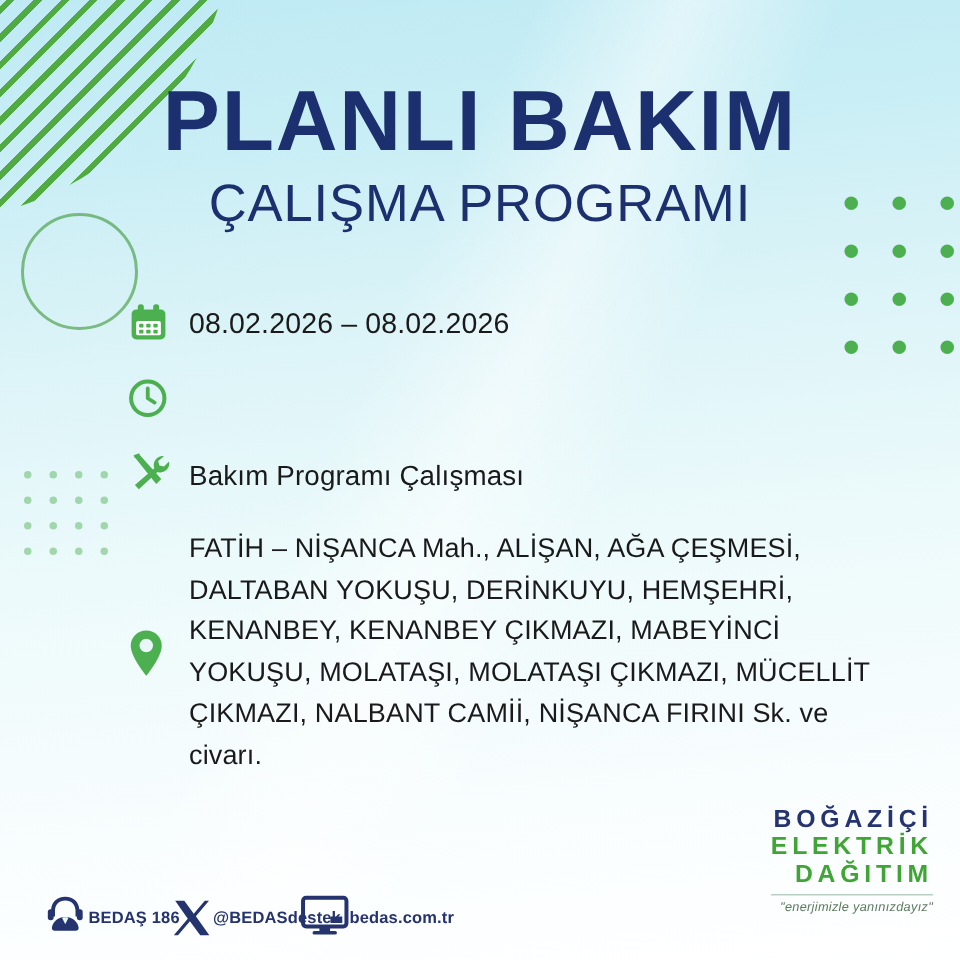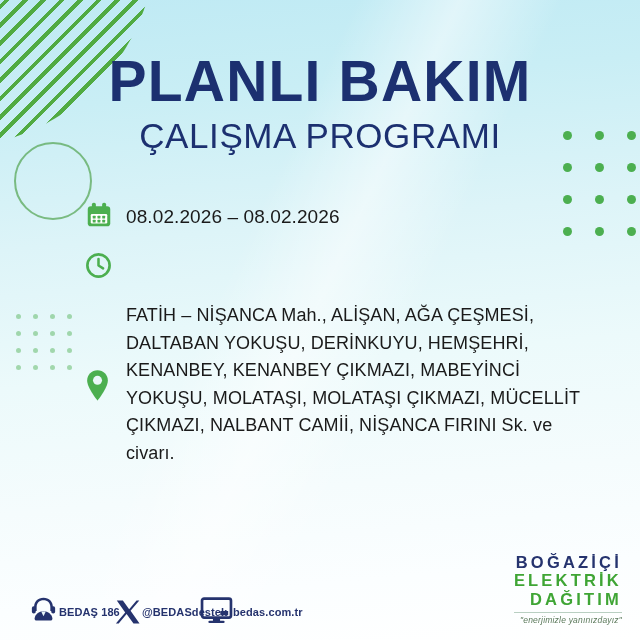--- a/index.html
+++ b/index.html
@@ -60,21 +60,21 @@
   #row-addr .tx{font-size:18px;line-height:1.53;}
   
   #footer{position:absolute;left:0;bottom:14px;width:640px;}
   #contacts{position:absolute;left:28px;bottom:0;display:flex;align-items:flex-end;}
   .contact{display:flex;align-items:center;width:86px;}
   .contact .cic{height:36px;display:flex;align-items:flex-end;justify-content:center;}
   .contact .clb{
     margin-top:7px;font-size:11px;color:#25336e;font-weight:bold;letter-spacing:.1px;
     white-space:nowrap;
   }
-  #logo{position:absolute;right:18px;bottom:2px;text-align:right;line-height:1;}
+  #logo{position:absolute;right:18px;bottom:18px;text-align:right;line-height:1;}
   #logo .l1{font-size:16.5px;font-weight:bold;color:#25336e;letter-spacing:3.2px;}
   #logo .l2{font-size:16.5px;font-weight:bold;color:#3fa535;letter-spacing:3.2px;margin-top:1px;}
   #logo .l3{font-size:16.5px;font-weight:bold;color:#3fa535;letter-spacing:3.2px;margin-top:3px;}
   #logo .lt{
     font-size:8.5px;color:#5c7a5c;font-style:italic;margin-top:4px;letter-spacing:.2px;
     border-top:1px solid #b9cfc2;padding-top:3px;
   }
 </style>
 </head>
 <body>
@@ -146,20 +146,32 @@
 
     <div class="row" id="row-time">
       <div class="ic">
         <svg width="29" height="29" viewBox="0 0 24 24" aria-hidden="true">
           <circle cx="12" cy="12" r="9.2" fill="none" stroke="#4caf50" stroke-width="2.2"></circle>
           <path d="M12 6.6 V12 L15.8 14.4" fill="none" stroke="#4caf50" stroke-width="2.1" stroke-linecap="round" stroke-linejoin="round"></path>
         </svg>
       </div>
     </div>
 
+    <div class="row" id="row-work">
+      <div class="ic">
+        <svg width="31" height="31" viewBox="0 0 24 24" aria-hidden="true">
+          <g fill="#4caf50">
+            <path d="M4.2 3.4 L7.0 2.4 L18.2 15.0 L15.6 17.6 Z"></path>
+            <path d="M19.6 3.2 a4.6 4.6 0 0 0-5.0 6.2 L4.6 18.0 l2.0 2.2 L16.3 11.3 a4.6 4.6 0 0 0 5.9-5.4 l-2.6 2.6 -2.4-.5 -.6-2.3 z"></path>
+          </g>
+          <path d="M4.2 3.4 L7.0 2.4" stroke="#4caf50" stroke-width="1.4"></path>
+        </svg>
+      </div>
+      <div class="tx">Bakım Programı Çalışması</div>
+    </div>
 
     <div class="row" id="row-addr">
       <div class="ic">
         <svg width="27" height="33" viewBox="0 0 24 30" aria-hidden="true">
           <path d="M12 1.2 C6.7 1.2 2.6 5.3 2.6 10.4 C2.6 17.2 12 28.6 12 28.6 S21.4 17.2 21.4 10.4 C21.4 5.3 17.3 1.2 12 1.2 Z" fill="#4caf50"></path>
           <circle cx="12" cy="10.3" r="4.1" fill="#eaf7f9"></circle>
         </svg>
       </div>
       <div class="tx">FATİH –  NİŞANCA Mah., ALİŞAN, AĞA ÇEŞMESİ, DALTABAN YOKUŞU, DERİNKUYU, HEMŞEHRİ, KENANBEY, KENANBEY ÇIKMAZI, MABEYİNCİ YOKUŞU, MOLATAŞI, MOLATAŞI ÇIKMAZI, MÜCELLİT ÇIKMAZI, NALBANT CAMİİ, NİŞANCA FIRINI Sk. ve civarı.</div>
     </div>

